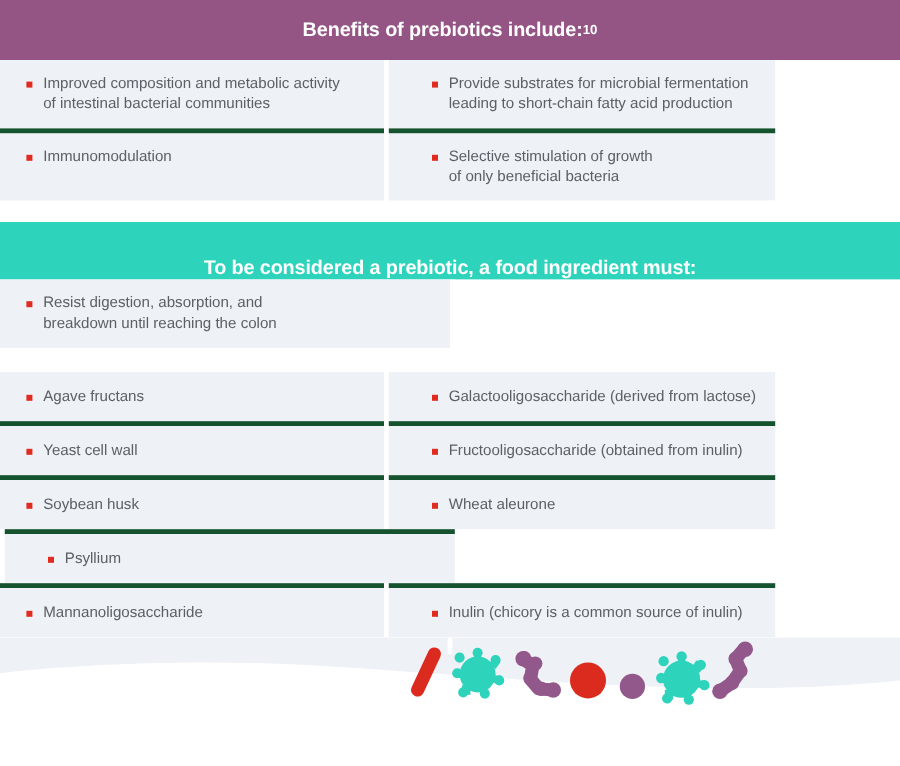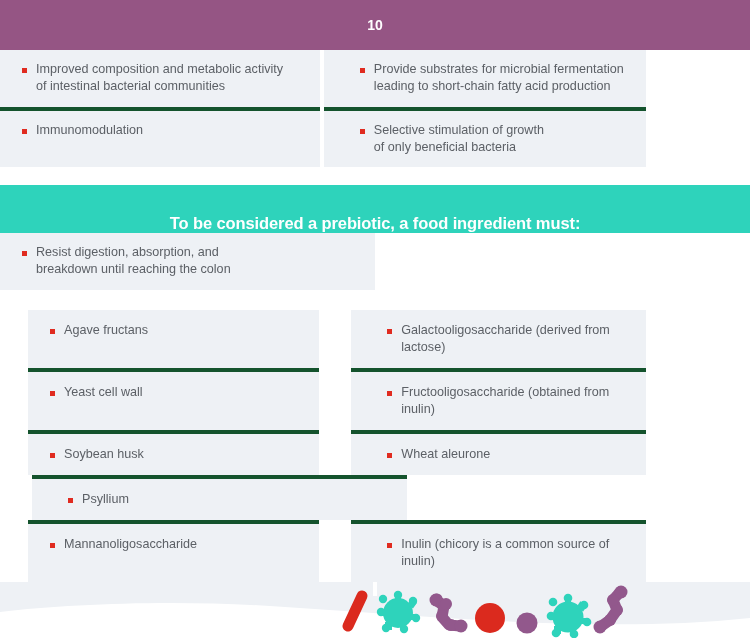--- a/index.html
+++ b/index.html
@@ -42,21 +42,21 @@
     height: 48px;
     font-size: 16.5px;
     align-items: flex-end;
   }
   .band-red {
     background: #da2d23;
     height: 52px;
     font-size: 16.5px;
   }
   .band .sup {
-    font-size: 14px;
+    font-size: 11px;
     vertical-align: super;
     font-weight: bold;
     letter-spacing: 0;
   }
 
   
   .rows {
     width: 750px;
     background: #ffffff;
   }
@@ -98,21 +98,21 @@
     line-height: 17px;
     white-space: pre-line;
   }
 
   
   .spacer-sm { height: 18px; background: #ffffff; width: 750px; }
   .spacer-md { height: 20px; background: #ffffff; width: 750px; }
 
   
   .rows-tall .cell { min-height: 57px; }
-  .rows-list .cell { min-height: 41px; padding-top: 12px; padding-bottom: 12px; margin-left: 28px; }
+  .rows-list .cell { min-height: 41px; padding-top: 12px; padding-bottom: 12px; }
 
   
   .bottom {
     position: relative;
     width: 750px;
     height: 80px;
     background: #ffffff;
     overflow: hidden;
   }
   .bottom svg {
@@ -120,20 +120,21 @@
     left: 0;
     top: 0;
   }
 </style>
 </head>
 <body>
 
 <div class="infographic">
 
   <div class="band band-purple">
+    <span>Benefits of prebiotics include:</span>
       <span class="sup">10</span>
   </div>
 
   <div class="rows rows-tall">
     <div class="row">
       <div class="cell cell-left">
         <span class="bullet"></span>
         <span class="cell-text">Improved composition and metabolic activity
 of intestinal bacterial communities</span>
       </div>

